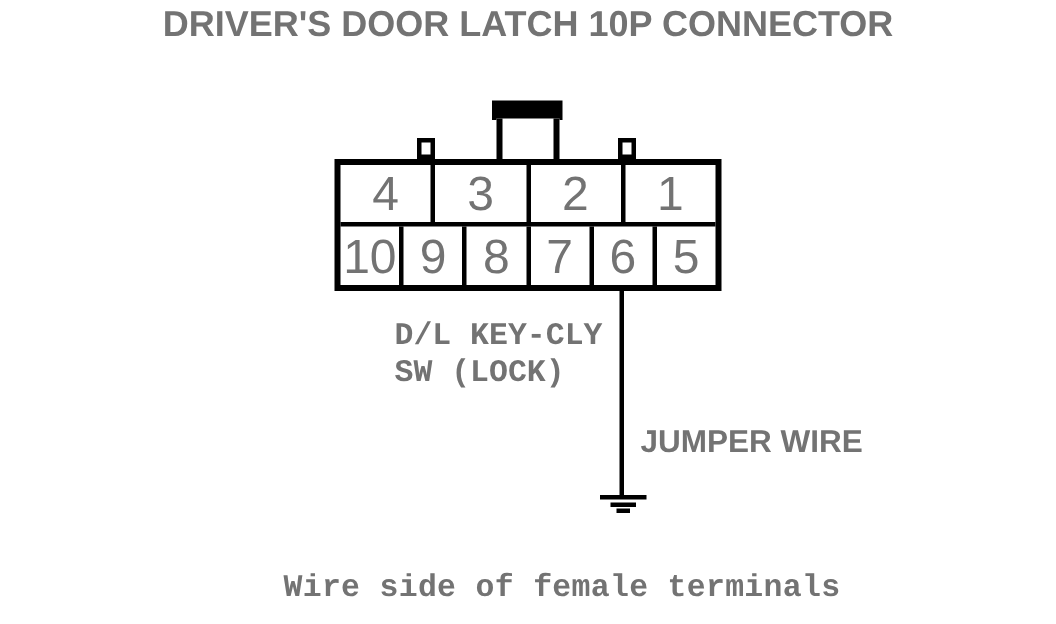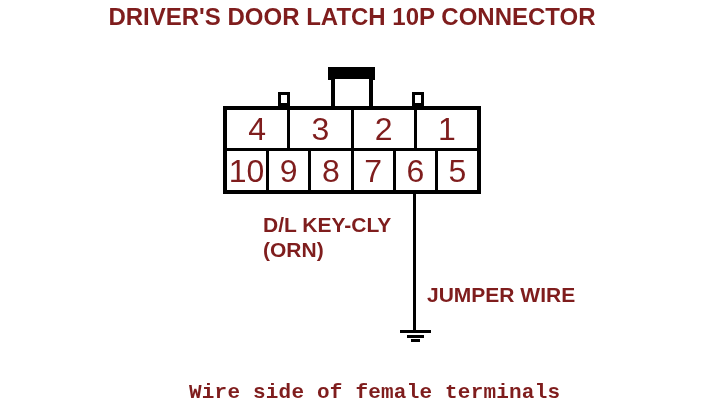--- a/index.html
+++ b/index.html
@@ -1,18 +1,18 @@
 <!DOCTYPE html>
 <html><head>
 <meta charset="utf-8">
 <style>
   html, body { margin:0; padding:0; background:#ffffff; }
   .canvas {
     position:relative; width:704px; height:416px; background:#ffffff;
-    color:#7f1d1d; font-family:"Liberation Sans", sans-serif; overflow:hidden;
+    color:#737373; font-family:"Liberation Sans", sans-serif; overflow:hidden;
   }
 
   
   .title {
     position:absolute; top:3px; left:0; width:100%;
     text-align:center; font-size:24px; font-weight:700; white-space:nowrap;
   }
 
   
   .connector {
@@ -47,21 +47,21 @@
   .gbar { position:absolute; background:#000; height:3px; }
   .gbar1 { left:0;  top:0;  width:31px; }
   .gbar2 { left:7px; top:5px; width:17px; }
   .gbar3 { left:11px; top:9px; width:9px; }
 
   
   .terminal-label {
     position:absolute; left:263px; top:212px;
     font-size:21px; font-weight:700; line-height:25px; white-space:nowrap;
   }
-  .terminal-label span { display:block; }
+  .terminal-label span { display:block;font-family:Liberation Mono, monospace; }
   .jumper-label {
     position:absolute; left:427px; top:261px;
     font-size:21px; font-weight:700; white-space:nowrap;margin-top:22px;
   }
   .caption {
     position:absolute; left:189px; top:381px;
     font-size:21px; font-weight:700; letter-spacing:0.2px; white-space:nowrap;font-family:Liberation Mono, monospace;
   }
 </style>
 </head>
@@ -88,21 +88,21 @@
         <div class="cell">9</div>
         <div class="cell">8</div>
         <div class="cell">7</div>
         <div class="cell">6</div>
         <div class="cell">5</div>
       </div>
   </div>
 
   <div class="terminal-label">
     <span>D/L KEY-CLY</span>
-    <span>(ORN)</span>
+    <span>SW (LOCK)</span>
   </div>
 
   <div class="jumper-wire"></div>
   <div class="jumper-label">JUMPER WIRE</div>
   <div class="ground">
     <div class="gbar gbar1"></div>
     <div class="gbar gbar2"></div>
     <div class="gbar gbar3"></div>
   </div>
 

